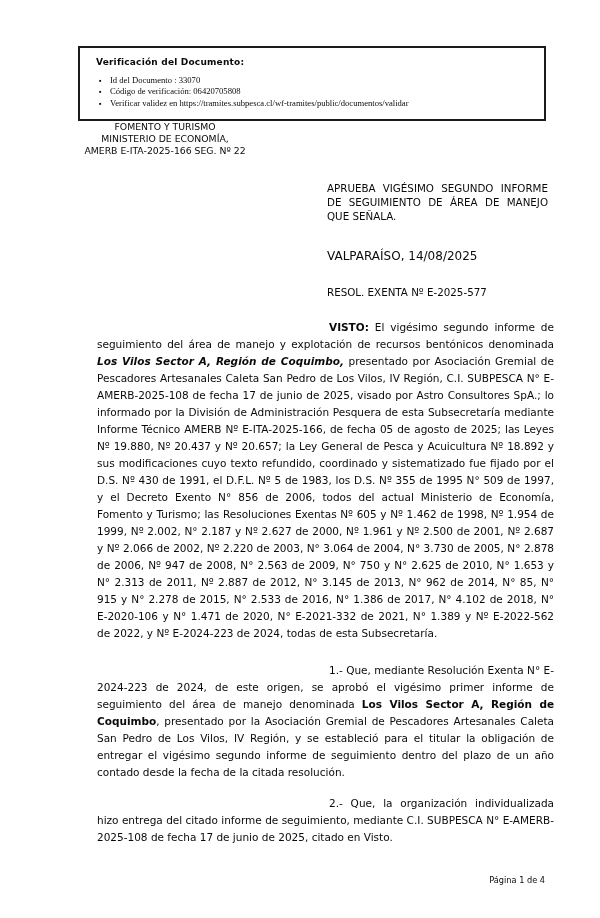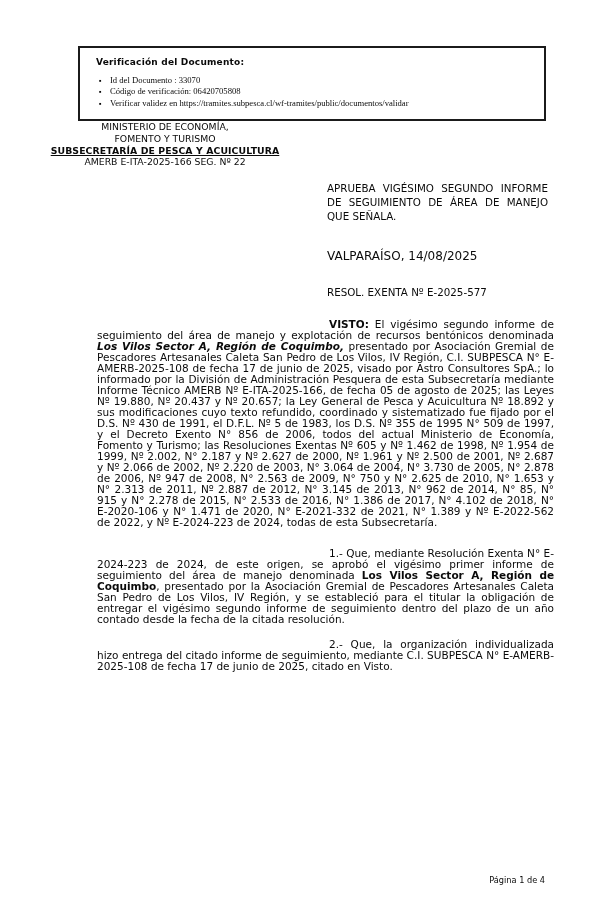--- a/index.html
+++ b/index.html
@@ -82,21 +82,21 @@
     font-size: 10.3px;
     text-align: right;
   }
 
   
   .body-text {
     position: absolute;
     left: 97px; top: 319px;
     width: 457px;
     font-size: 10.5px;
-    line-height: 11px;
+    line-height: 17px;
     text-align: justify;
   }
   .para-indent { text-indent: 232px; }
   .seg-bold { font-weight: bold; }
   .seg-bolditalic { font-weight: bold; font-style: italic; }
   .considerando-heading {
     margin: 17px 0 0 232px;
     font-weight: bold;
     font-size: 10.8px;
     letter-spacing: 1.5px;
@@ -120,23 +120,22 @@
   <div class="verif-box">
     <div class="verif-title">Verificación del Documento:</div>
     <ul class="verif-list">
         <li>Id del Documento : 33070</li>
         <li>Código de verificación: 06420705808</li>
         <li>Verificar validez en https://tramites.subpesca.cl/wf-tramites/public/documentos/validar</li>
       </ul>
   </div>
 
   <div class="letterhead">
+    <div>FOMENTO Y TURISMO</div>
     <div>MINISTERIO DE ECONOMÍA,</div>
-    <div>FOMENTO Y TURISMO</div>
-    <div class="lh-bold-underline">SUBSECRETARÍA DE PESCA Y ACUICULTURA</div>
     <div>AMERB E-ITA-2025-166 SEG. Nº 22</div>
   </div>
 
   <div class="subject">APRUEBA VIGÉSIMO SEGUNDO INFORME DE SEGUIMIENTO DE ÁREA DE MANEJO QUE SEÑALA.</div>
 
   <div class="place-date">VALPARAÍSO, 14/08/2025</div>
 
   <div class="resol-number">RESOL. EXENTA Nº E-2025-577</div>
 
   <div class="body-text">

